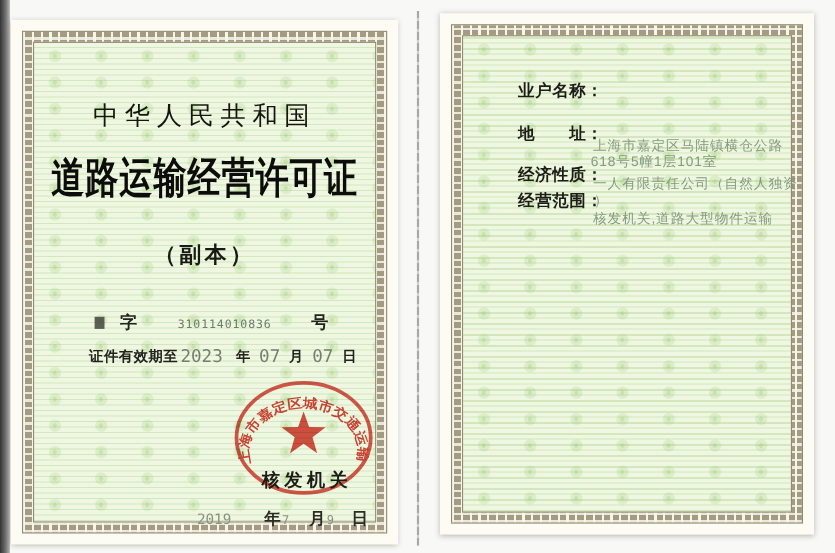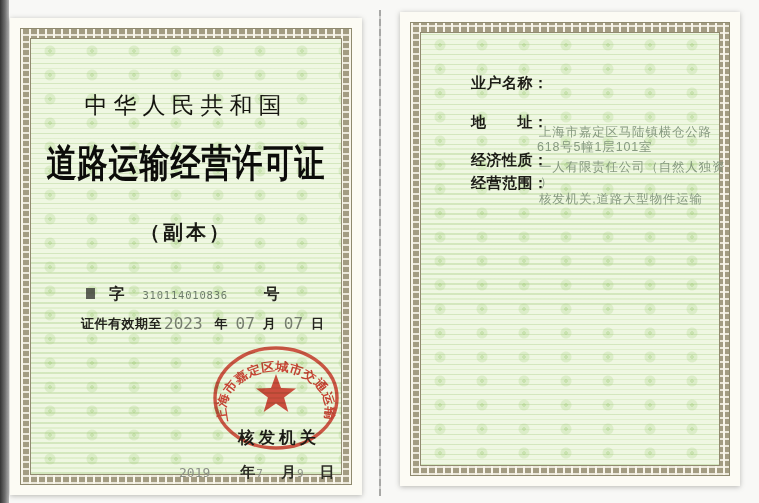--- a/index.html
+++ b/index.html
@@ -42,21 +42,21 @@
     transform:scaleY(1.28);transform-origin:50% 0;}
   .subtitle{top:182px;font-size:20px;font-weight:700;letter-spacing:3px;color:#1a1a14;
     font-family:"Liberation Serif","DejaVu Serif",serif;}
 
   .lic-row{top:246px;left:52px;display:flex;align-items:baseline;}
   .lic-prefix{font-size:15.5px;font-weight:700;color:#23231d;letter-spacing:1px;}
   .redact{display:inline-block;width:9px;height:11px;background:#3a3a36;opacity:.8;
     margin-left:3px;align-self:center;}
   .lic-zi{font-size:15.5px;font-weight:700;color:#23231d;margin-left:14px;}
   .lic-num{font-family:"DejaVu Sans Mono","Liberation Mono",monospace;font-size:10.5px;
-    color:#6d7c6b;letter-spacing:.8px;margin-left:18px;text-align:center;}
+    color:#6d7c6b;letter-spacing:.8px;margin-left:37px;text-align:center;}
   .lic-hao{font-size:15.5px;font-weight:700;color:#23231d;margin-left:36px;}
 
   .valid-row{top:276px;left:50px;display:flex;align-items:center;}
   .valid-label{font-size:13px;font-weight:700;color:#23231d;letter-spacing:.5px;}
   .dm{font-family:"DejaVu Sans Mono","Liberation Mono",monospace;font-size:16px;color:#767e6f;}
   .valid-row .unit{font-size:13px;font-weight:700;color:#23231d;}
   .g1{margin-left:2px;}.g2{margin-left:12px;}.g3{margin-left:8px;}
 
   .stamp{position:absolute;left:178px;top:304px;mix-blend-mode:multiply;opacity:.92;}
 

